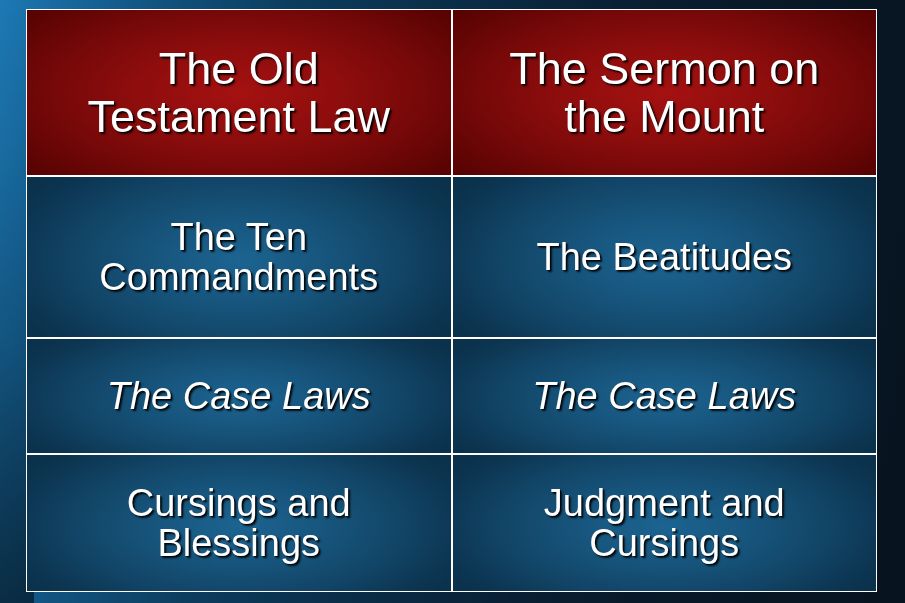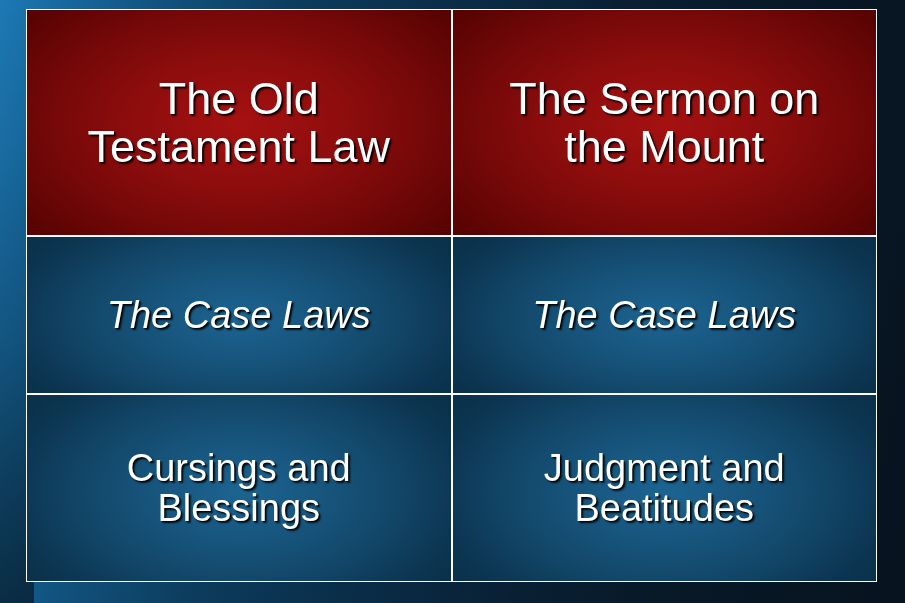--- a/index.html
+++ b/index.html
@@ -130,37 +130,46 @@
         <td class="hdr">
           <span class="cell-text">The Old
 Testament Law</span>
         </td>
         <td class="hdr">
           <span class="cell-text">The Sermon on
 the Mount</span>
         </td>
       </tr>
 
+      <tr class="r-1">
+        <td class="body-cell">
+          <span class="cell-text">The Ten
+Commandments</span>
+        </td>
+        <td class="body-cell">
+          <span class="cell-text">The Beatitudes</span>
+        </td>
+      </tr>
 
       <tr class="r-2">
         <td class="body-cell">
           <span class="cell-text">The Case Laws</span>
         </td>
         <td class="body-cell">
           <span class="cell-text">The Case Laws</span>
         </td>
       </tr>
 
 
       <tr class="r-4">
         <td class="body-cell">
           <span class="cell-text">Cursings and
 Blessings</span>
         </td>
         <td class="body-cell">
           <span class="cell-text">Judgment and
-Beatitudes</span>
+Cursings</span>
         </td>
       </tr>
     </tbody>
   </table>
 
 </div>
 
 </body></html>

